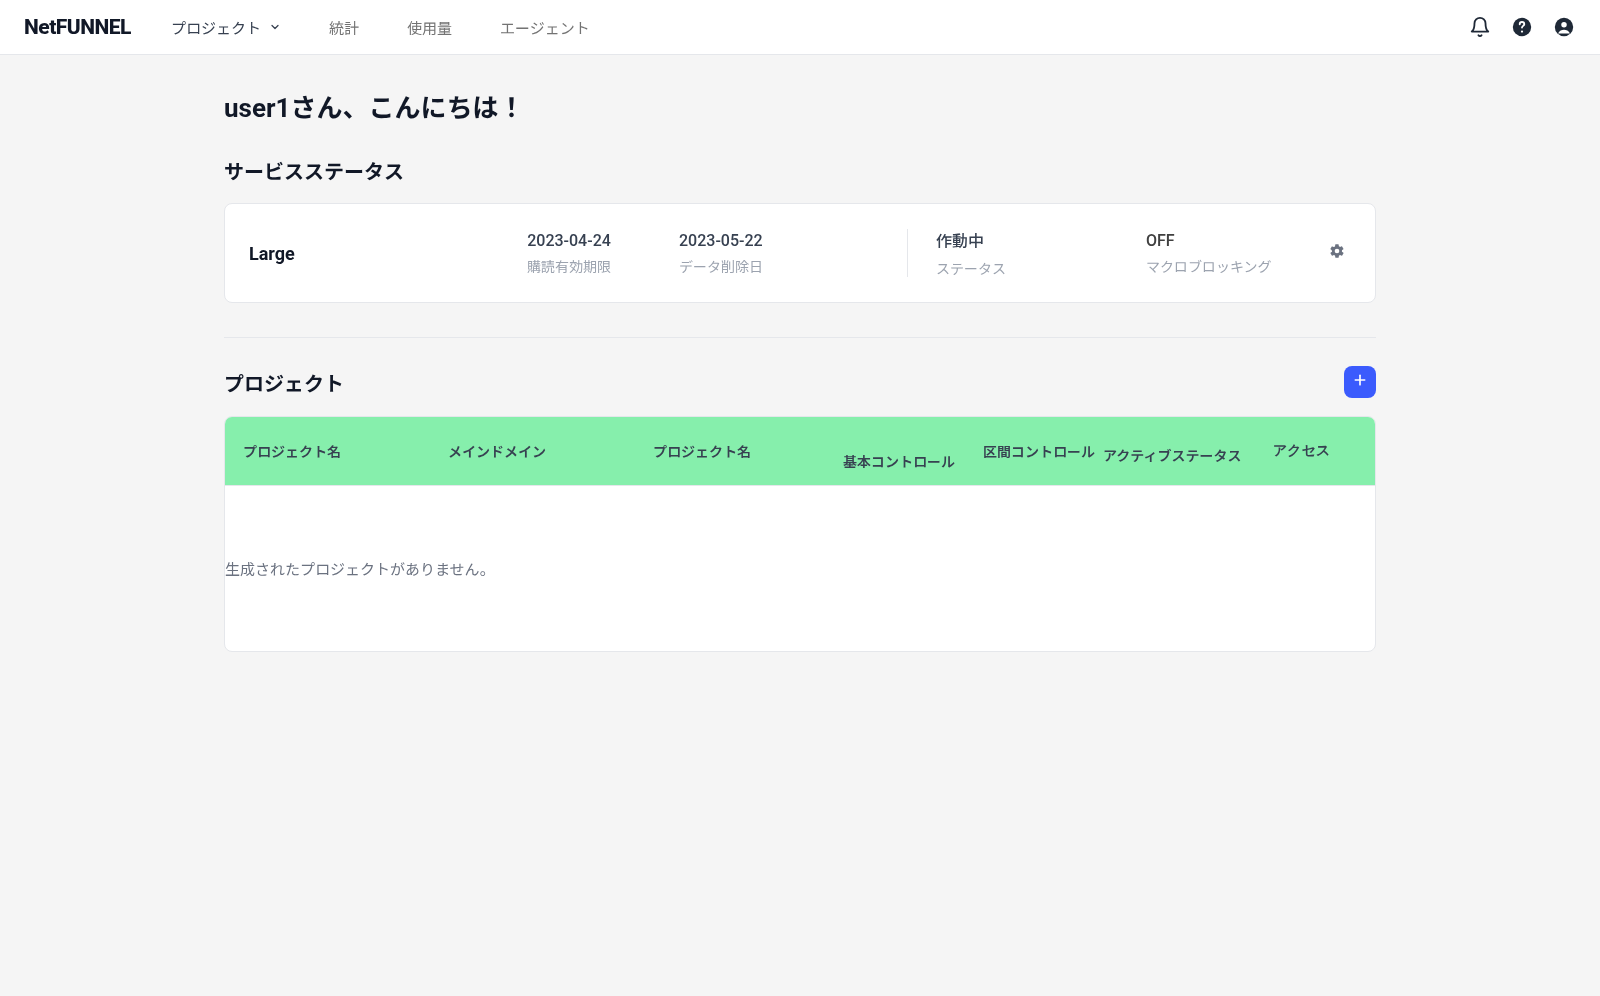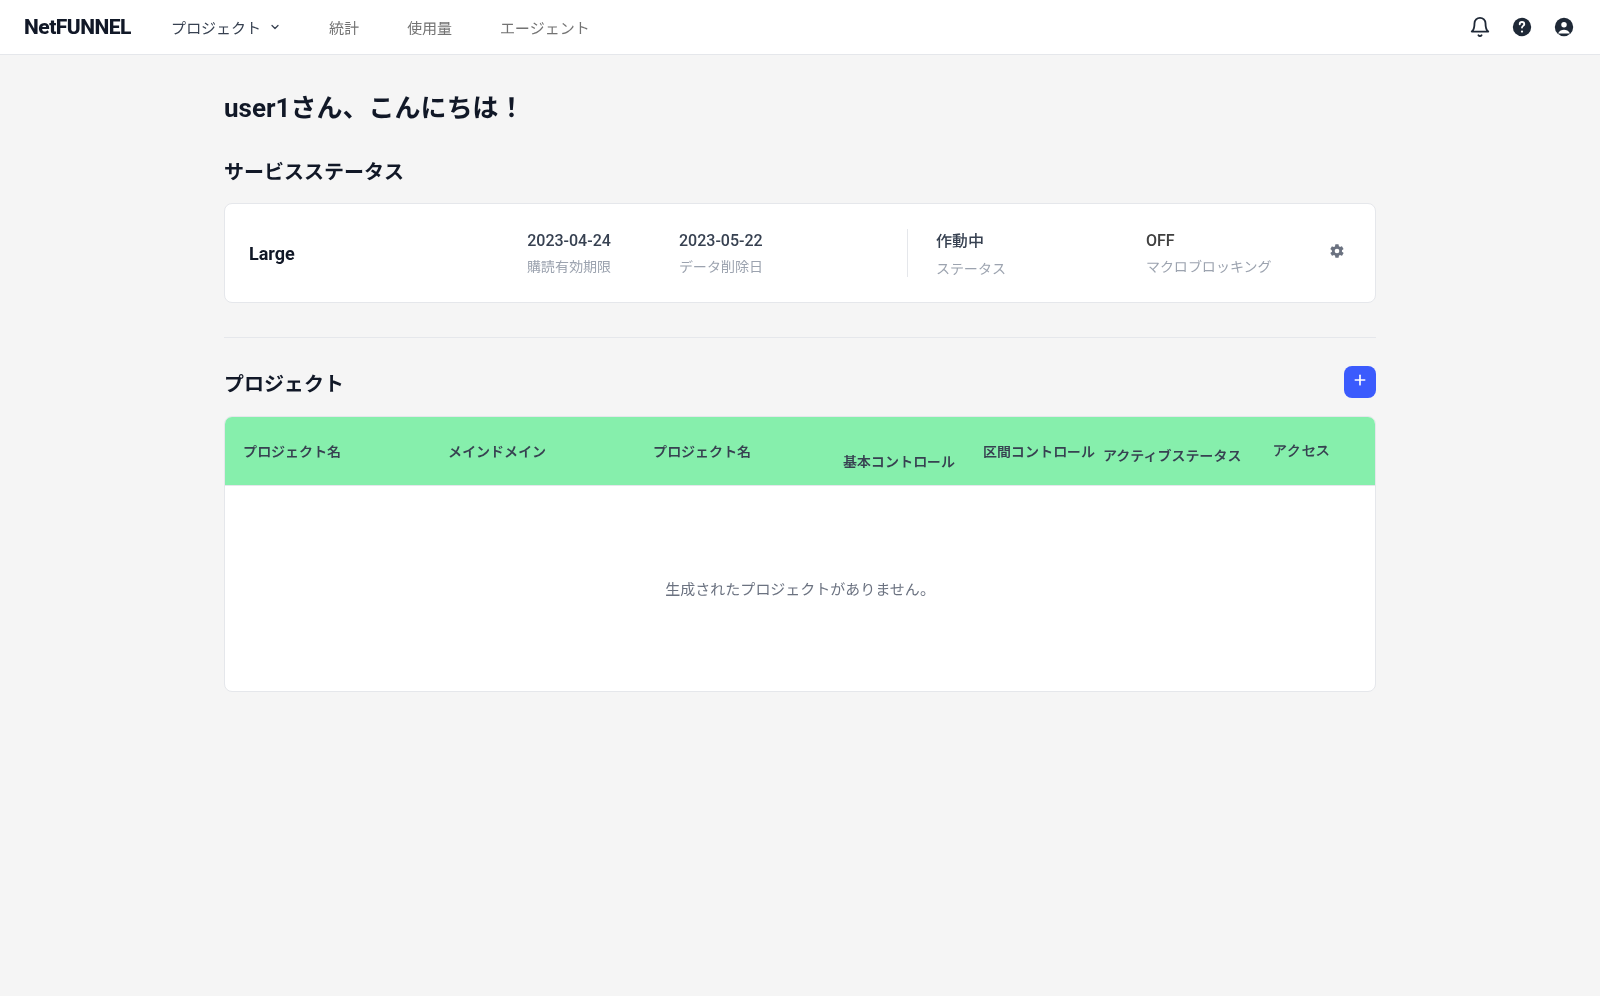--- a/index.html
+++ b/index.html
@@ -180,22 +180,22 @@
   }
   .th { padding: 0 4px; }
   .th.name { width: 205px; }
   .th.domain { width: 205px; }
   .th.key { width: 190px; }
   .th.basic { width: 140px; margin-top: 20px; }
   .th.section { width: 120px; }
   .th.active { width: 170px; margin-top: 8px; }
   .th.access { width: 90px; font-family: Liberation Serif, serif; }
   .tbody-empty {
-    padding: 92px 0;
-    text-align: center;
+    padding: 72px 0;
+    text-align: left;
     color: #6b7280;
     font-size: 15px;
   }
 </style>
 </head>
 <body>
 
 <div class="topbar">
   <div class="topbar-left">
     <div class="brand">NetFUNNEL</div>

